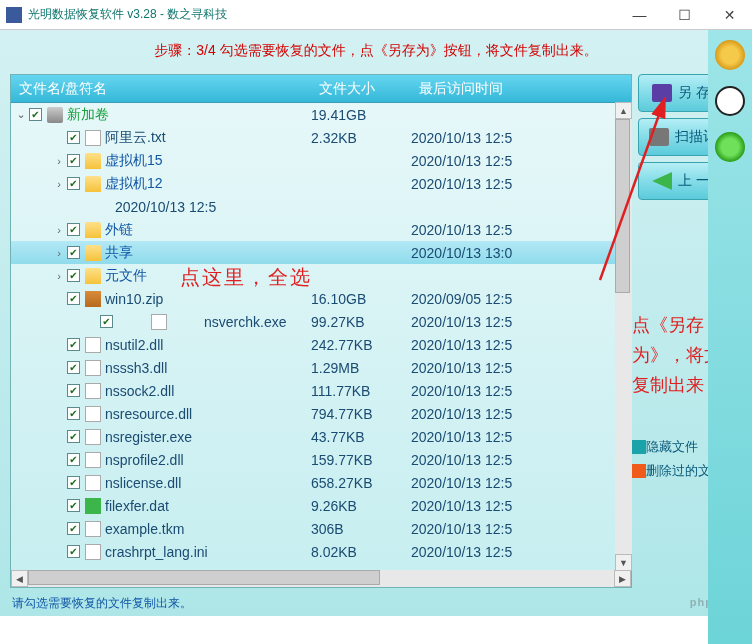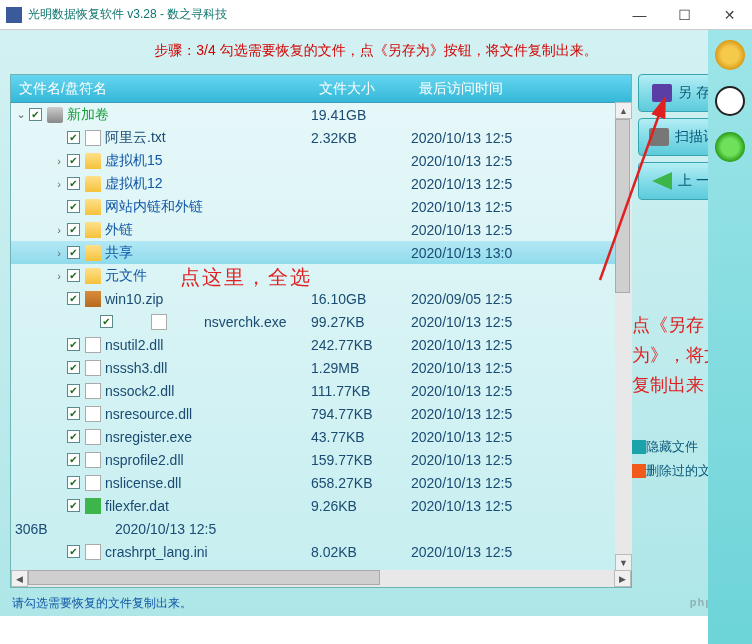--- a/index.html
+++ b/index.html
@@ -127,26 +127,20 @@
             <div class="cell-name" style="padding-left: 38px;">
               <span class="expander">›</span>
               <span class="chk checked"></span>
               <span class="ficon folder"></span>
               <span>虚拟机12</span>
             </div>
             <div class="cell-size"></div>
             <div class="cell-time">2020/10/13 12:5</div>
           </div>
           <div class="row folder-row">
-            <div class="cell-name" style="padding-left: 38px;">
-              <span class="expander"></span>
-              <span class="chk checked"></span>
-              <span class="ficon folder"></span>
-              <span>网站内链和外链</span>
-            </div>
             <div class="cell-size"></div>
             <div class="cell-time">2020/10/13 12:5</div>
           </div>
           <div class="row folder-row">
             <div class="cell-name" style="padding-left: 38px;">
               <span class="expander">›</span>
               <span class="chk checked"></span>
               <span class="ficon folder"></span>
               <span>外链</span>
             </div>
@@ -267,20 +261,26 @@
             <div class="cell-name" style="padding-left: 38px;">
               <span class="expander"></span>
               <span class="chk checked"></span>
               <span class="ficon dat"></span>
               <span>filexfer.dat</span>
             </div>
             <div class="cell-size">9.26KB</div>
             <div class="cell-time">2020/10/13 12:5</div>
           </div>
           <div class="row">
+            <div class="cell-name" style="padding-left: 38px;">
+              <span class="expander"></span>
+              <span class="chk checked"></span>
+              <span class="ficon file"></span>
+              <span>example.tkm</span>
+            </div>
             <div class="cell-size">306B</div>
             <div class="cell-time">2020/10/13 12:5</div>
           </div>
           <div class="row">
             <div class="cell-name" style="padding-left: 38px;">
               <span class="expander"></span>
               <span class="chk checked"></span>
               <span class="ficon file"></span>
               <span>crashrpt_lang.ini</span>
             </div>

